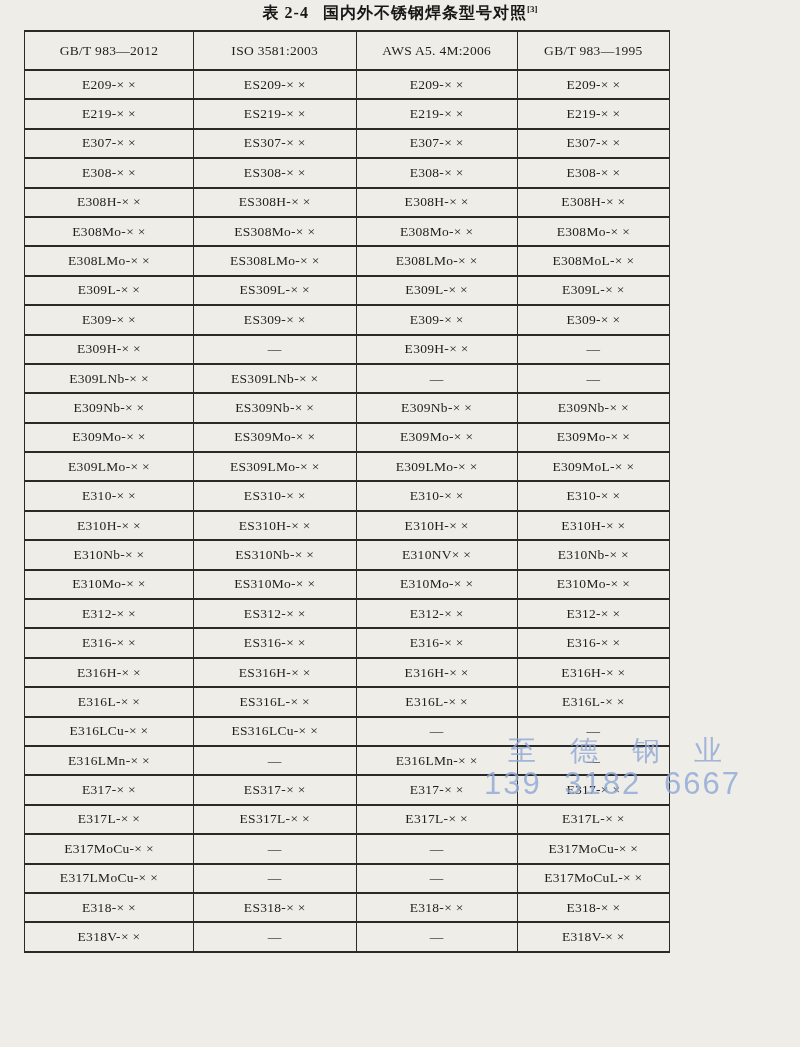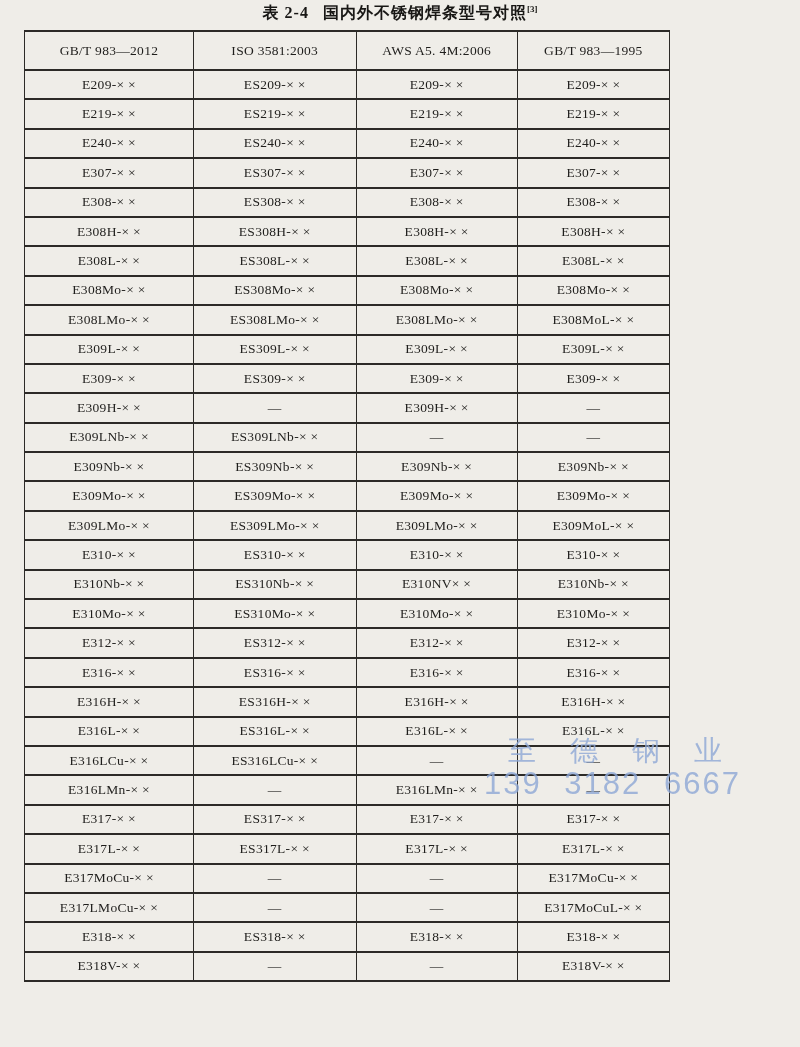--- a/index.html
+++ b/index.html
@@ -112,50 +112,38 @@
         <td>E209-× ×</td>
         <td>E209-× ×</td>
       </tr>
       <tr>
         <td>E219-× ×</td>
         <td>ES219-× ×</td>
         <td>E219-× ×</td>
         <td>E219-× ×</td>
       </tr>
       <tr>
-        <td>E240-× ×</td>
-        <td>ES240-× ×</td>
-        <td>E240-× ×</td>
-        <td>E240-× ×</td>
-      </tr>
-      <tr>
         <td>E307-× ×</td>
         <td>ES307-× ×</td>
         <td>E307-× ×</td>
         <td>E307-× ×</td>
       </tr>
       <tr>
         <td>E308-× ×</td>
         <td>ES308-× ×</td>
         <td>E308-× ×</td>
         <td>E308-× ×</td>
       </tr>
       <tr>
         <td>E308H-× ×</td>
         <td>ES308H-× ×</td>
         <td>E308H-× ×</td>
         <td>E308H-× ×</td>
       </tr>
       <tr>
-        <td>E308L-× ×</td>
-        <td>ES308L-× ×</td>
-        <td>E308L-× ×</td>
-        <td>E308L-× ×</td>
-      </tr>
-      <tr>
         <td>E308Mo-× ×</td>
         <td>ES308Mo-× ×</td>
         <td>E308Mo-× ×</td>
         <td>E308Mo-× ×</td>
       </tr>
       <tr>
         <td>E308LMo-× ×</td>
         <td>ES308LMo-× ×</td>
         <td>E308LMo-× ×</td>
         <td>E308MoL-× ×</td>
@@ -202,20 +190,26 @@
         <td>E309LMo-× ×</td>
         <td>E309MoL-× ×</td>
       </tr>
       <tr>
         <td>E310-× ×</td>
         <td>ES310-× ×</td>
         <td>E310-× ×</td>
         <td>E310-× ×</td>
       </tr>
       <tr>
+        <td>E310H-× ×</td>
+        <td>ES310H-× ×</td>
+        <td>E310H-× ×</td>
+        <td>E310H-× ×</td>
+      </tr>
+      <tr>
         <td>E310Nb-× ×</td>
         <td>ES310Nb-× ×</td>
         <td>E310NV× ×</td>
         <td>E310Nb-× ×</td>
       </tr>
       <tr>
         <td>E310Mo-× ×</td>
         <td>ES310Mo-× ×</td>
         <td>E310Mo-× ×</td>
         <td>E310Mo-× ×</td>

